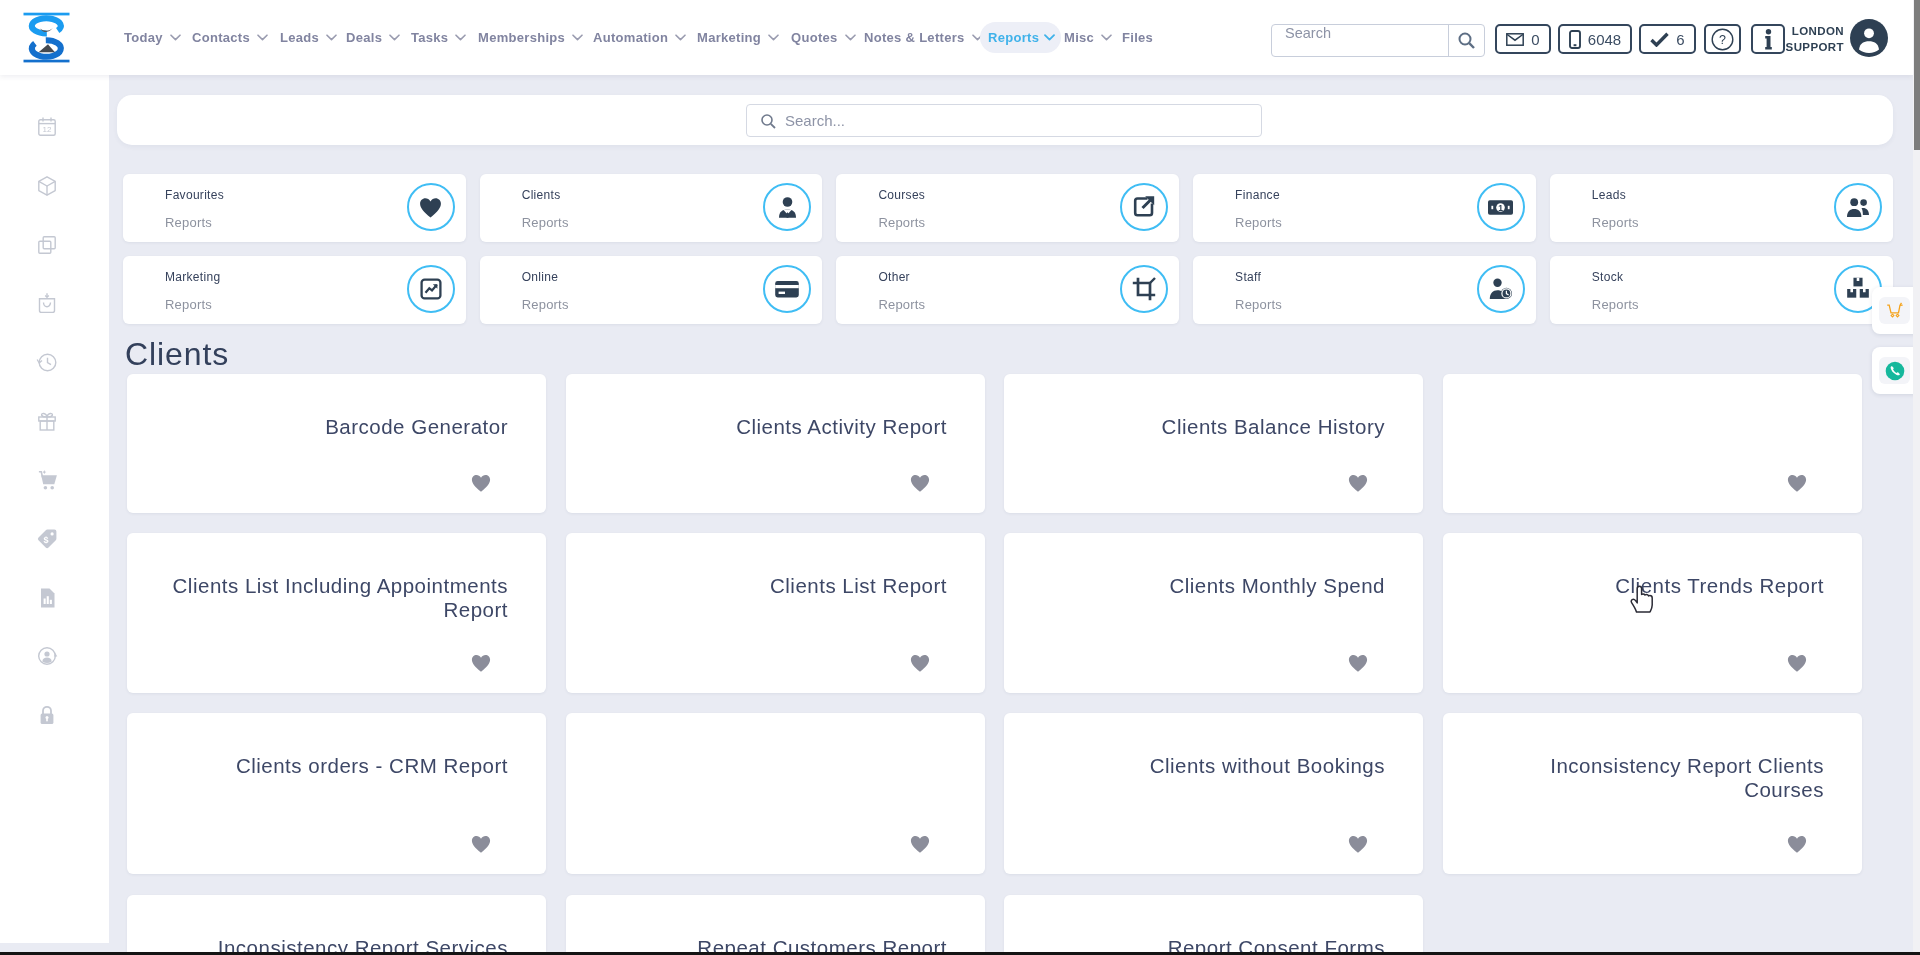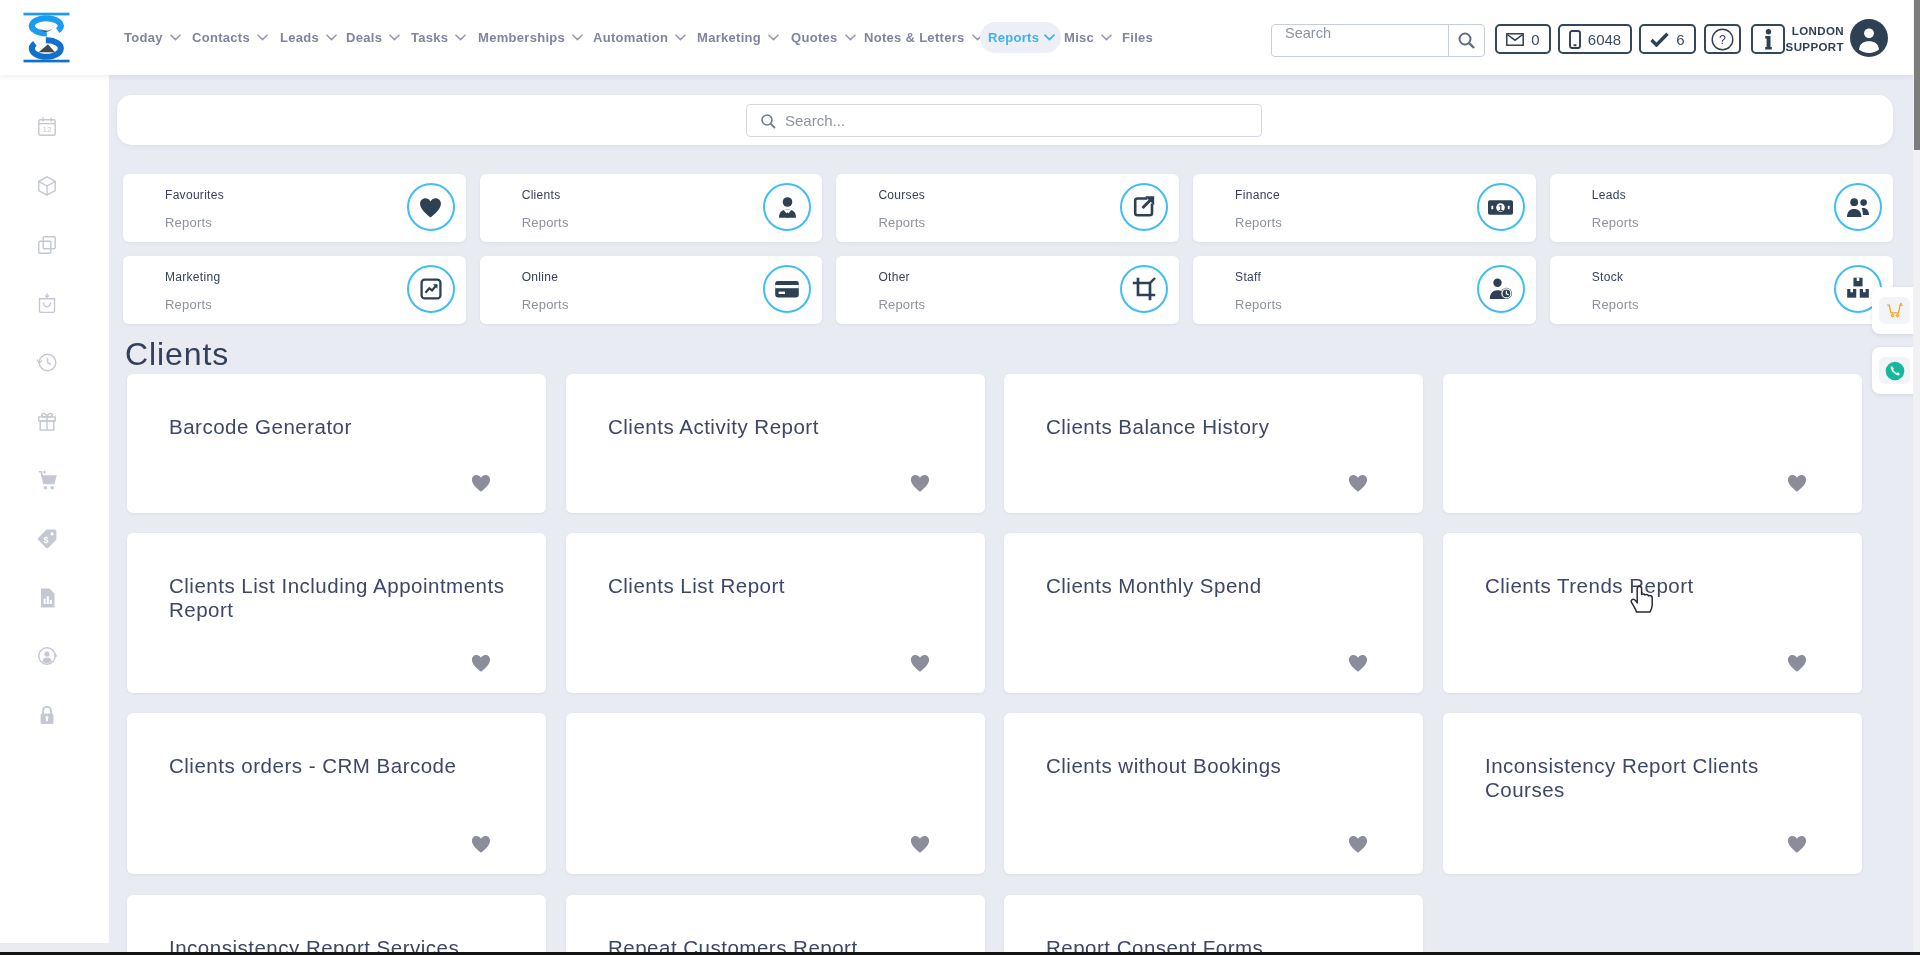--- a/index.html
+++ b/index.html
@@ -34,21 +34,21 @@
 .band-search .ph { margin-left:38px; font-size:15px; color:#8d93a6; }
 
 .cat { position:absolute; width:342.8px; height:68px; background:#fff; border-radius:6px; box-shadow:0 1px 3px rgba(45,55,90,.07); }
 .cat .t { position:absolute; left:42px; top:14px; font-size:12px; color:#36425c; letter-spacing:.3px; }
 .cat .s { position:absolute; left:42px; top:41px; font-size:13px; color:#8d929f; letter-spacing:.2px; }
 .cat .circ { position:absolute; right:11px; top:9px; width:48px; height:48px; border-radius:50%; border:2px solid #3fbdf4; display:flex; align-items:center; justify-content:center; }
 
 .h1 { position:absolute; left:125px; top:336px; font-size:32px; color:#33405b; letter-spacing:.9px; }
 
 .rep { position:absolute; width:419px; background:#fff; border-radius:6px; box-shadow:0 1px 3px rgba(45,55,90,.07); }
-.rep .t { position:absolute; left:42px; top:41px; right:38px; font-size:20.5px; line-height:23.5px; color:#3d4766; letter-spacing:.5px; }
+.rep .t { position:absolute; left:42px; top:41px; right:38px; font-size:20.5px; line-height:23.5px; color:#3d4766; letter-spacing:.5px;text-align:right; }
 .rep .heart { position:absolute; right:54px; bottom:20px; }
 
 
 .scrolltrack { position:absolute; left:1913px; top:0; width:7px; height:955px; background:#f1f1f4; z-index:30; }
 .scrollthumb { position:absolute; left:1px; top:0; width:6px; height:150px; background:#7d7d7d; }
 .floatbox { position:absolute; left:1872px; width:48px; height:47px; background:#fff; border-radius:8px 0 0 8px; z-index:25; box-shadow:0 1px 4px rgba(45,55,90,.12); }
 .bottomline { position:absolute; left:0; top:952px; width:1920px; height:3px; background:#141414; z-index:40; }
 </style>
 </head>
 <body>
@@ -419,21 +419,21 @@
       </svg>
     </div>
   <div class="rep" style="left:1443px;top:533px;height:160px">
       <div class="t">Clients Trends Report</div>
       <svg class="heart" width="22" height="20" viewBox="0 0 24 22">
         <path d="M12 20.5 C5.2 15 2 11 2 7.3 C2 4.4 4.4 2.2 7 2.2 C9 2.2 10.8 3.3 12 5.2 C13.2 3.3 15 2.2 17 2.2 C19.6 2.2 22 4.4 22 7.3 C22 11 18.8 15 12 20.5 Z" fill="#8b8d9a"></path>
       </svg>
     </div>
 
   <div class="rep" style="left:127px;top:713px;height:161px">
-      <div class="t">Clients orders - CRM Barcode</div>
+      <div class="t">Clients orders - CRM Report</div>
       <svg class="heart" width="22" height="20" viewBox="0 0 24 22">
         <path d="M12 20.5 C5.2 15 2 11 2 7.3 C2 4.4 4.4 2.2 7 2.2 C9 2.2 10.8 3.3 12 5.2 C13.2 3.3 15 2.2 17 2.2 C19.6 2.2 22 4.4 22 7.3 C22 11 18.8 15 12 20.5 Z" fill="#8b8d9a"></path>
       </svg>
     </div>
   <div class="rep" style="left:566px;top:713px;height:161px">
       <svg class="heart" width="22" height="20" viewBox="0 0 24 22">
         <path d="M12 20.5 C5.2 15 2 11 2 7.3 C2 4.4 4.4 2.2 7 2.2 C9 2.2 10.8 3.3 12 5.2 C13.2 3.3 15 2.2 17 2.2 C19.6 2.2 22 4.4 22 7.3 C22 11 18.8 15 12 20.5 Z" fill="#8b8d9a"></path>
       </svg>
     </div>
   <div class="rep" style="left:1004px;top:713px;height:161px">

